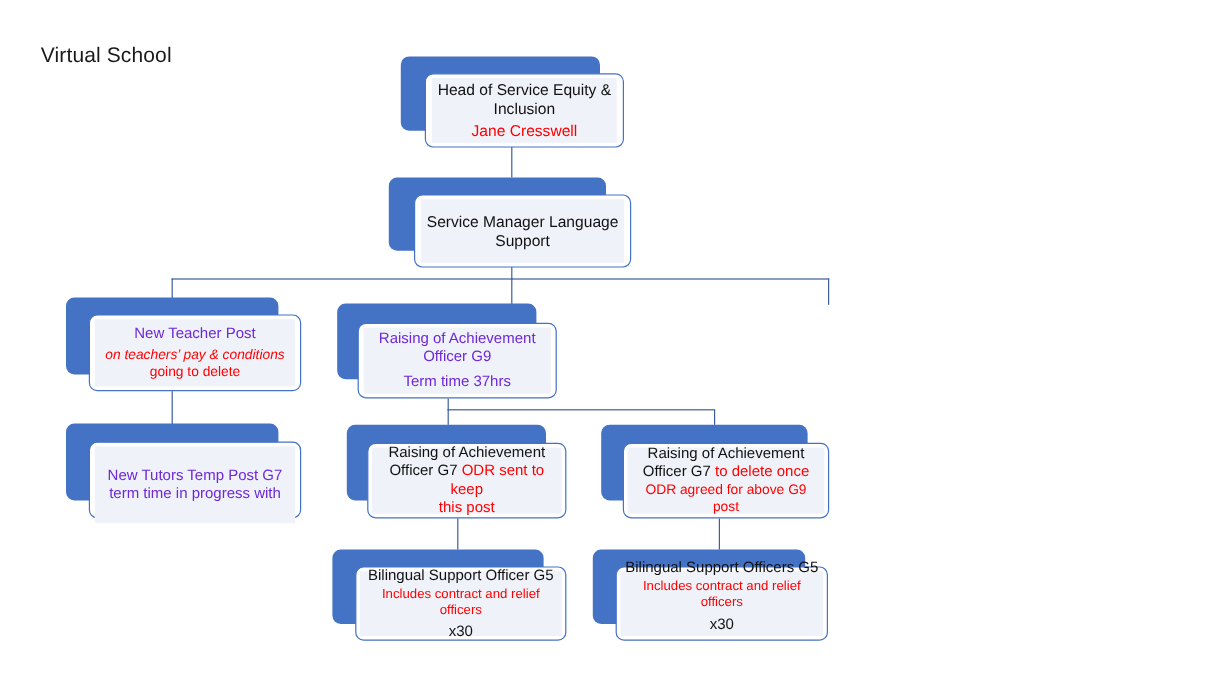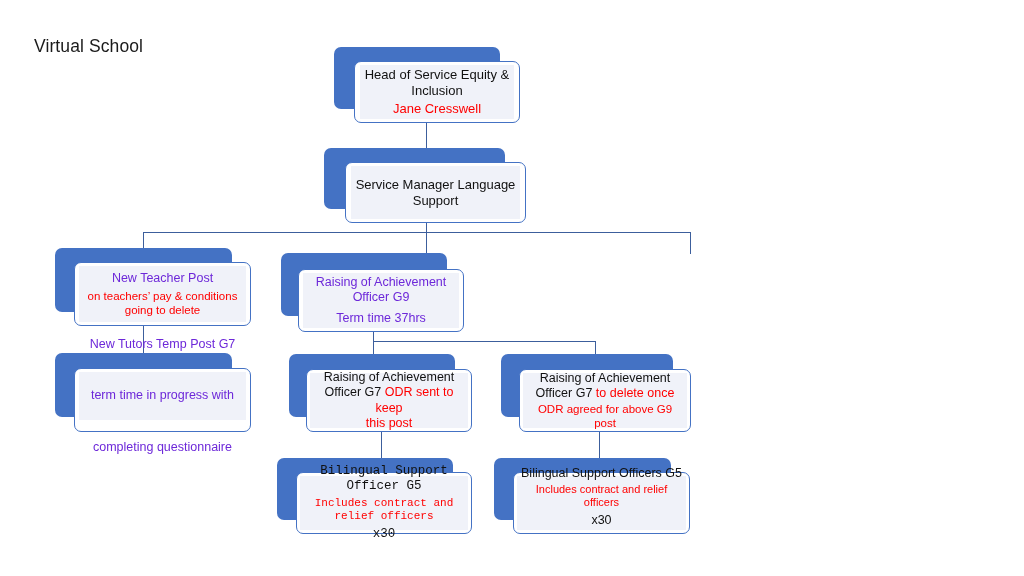--- a/index.html
+++ b/index.html
@@ -126,43 +126,42 @@
       <span class="ln fs-13 t-black">Service Manager Language</span>
       <span class="ln fs-13 t-black">Support</span>
     </div>
   </div>
 
   <div class="node" style="left:55px; top:248px; width:196px; height:78px;">
     <div class="slab" style="width:177px; height:64px;"></div>
     <div class="card" style="left:19px; top:14px; width:177px; height:64px;"></div>
     <div class="panel" style="left:24px; top:18px; width:167px; height:56px;">
       <span class="ln fs-12 t-blue">New Teacher Post</span>
-      <span class="ln fs-11 t-red" style="margin-top:3px;">on teachers’ pay &amp; conditions</span>
+      <span class="ln fs-11 t-red" style="margin-top:3px;font-style:italic;">on teachers’ pay &amp; conditions</span>
       <span class="ln fs-11 t-red">going to delete</span>
     </div>
   </div>
 
   <div class="node" style="left:281px; top:253px; width:183px; height:79px;">
     <div class="slab" style="width:166px; height:63px;"></div>
     <div class="card" style="left:17px; top:16px; width:166px; height:63px;"></div>
     <div class="panel" style="left:22px; top:20px; width:156px; height:55px;">
       <span class="ln fs-12 t-blue">Raising of Achievement</span>
       <span class="ln fs-12 t-blue">Officer G9</span>
       <span class="ln fs-12 t-blue" style="margin-top:5px;">Term time 37hrs</span>
     </div>
   </div>
 
 
   <div class="node" style="left:55px; top:353px; width:196px; height:79px;">
     <div class="slab" style="width:177px; height:64px;"></div>
     <div class="card" style="left:19px; top:15px; width:177px; height:64px;"></div>
-    <div class="panel" style="left:24px; top:19px; width:167px; height:48px;gap:36px;">
+    <div class="panel" style="left:24px; top:19px; width:167px; height:64px;">
       <span class="ln fs-12 t-blue">New Tutors Temp Post G7</span>
       <span class="ln fs-12 t-blue">term time in progress with</span>
-      <span class="ln fs-12 t-blue">completing questionnaire</span>
     </div>
   </div>
 
   <div class="node" style="left:289px; top:354px; width:183px; height:78px;">
     <div class="slab" style="width:166px; height:63px;"></div>
     <div class="card" style="left:17px; top:15px; width:166px; height:63px;"></div>
     <div class="panel" style="left:21px; top:19px; width:158px; height:55px;">
       <span class="ln fs-12 t-black">Raising of Achievement</span>
       <span class="ln fs-12"><span class="t-black">Officer G7 </span><span class="t-red">ODR sent to keep</span></span>
       <span class="ln fs-12 t-red">this post</span>
@@ -172,21 +171,21 @@
   <div class="node" style="left:501px; top:354px; width:190px; height:78px;">
     <div class="slab" style="width:172px; height:63px;"></div>
     <div class="card" style="left:18px; top:15px; width:172px; height:63px;"></div>
     <div class="panel" style="left:22px; top:19px; width:164px; height:55px;">
       <span class="ln fs-12 t-black">Raising of Achievement</span>
       <span class="ln fs-12"><span class="t-black">Officer G7 </span><span class="t-red">to delete once</span></span>
       <span class="ln fs-11 t-red">ODR agreed for above G9 post</span>
     </div>
   </div>
 
-  <div class="node" style="left:277px; top:458px; width:195px; height:76px;font-family:Liberation Mono, monospace;">
+  <div class="node" style="left:277px; top:458px; width:195px; height:76px;">
     <div class="slab" style="width:176px; height:62px;"></div>
     <div class="card" style="left:19px; top:14px; width:176px; height:62px;"></div>
     <div class="panel" style="left:23px; top:18px; width:168px; height:54px;">
       <span class="ln fs-12 t-black">Bilingual Support Officer G5</span>
       <span class="ln fs-10 t-red" style="margin-top:2px;">Includes contract and relief officers</span>
       <span class="ln fs-12 t-black" style="margin-top:3px;">x30</span>
     </div>
   </div>
 
   <div class="node" style="left:494px; top:458px; width:196px; height:76px;">

